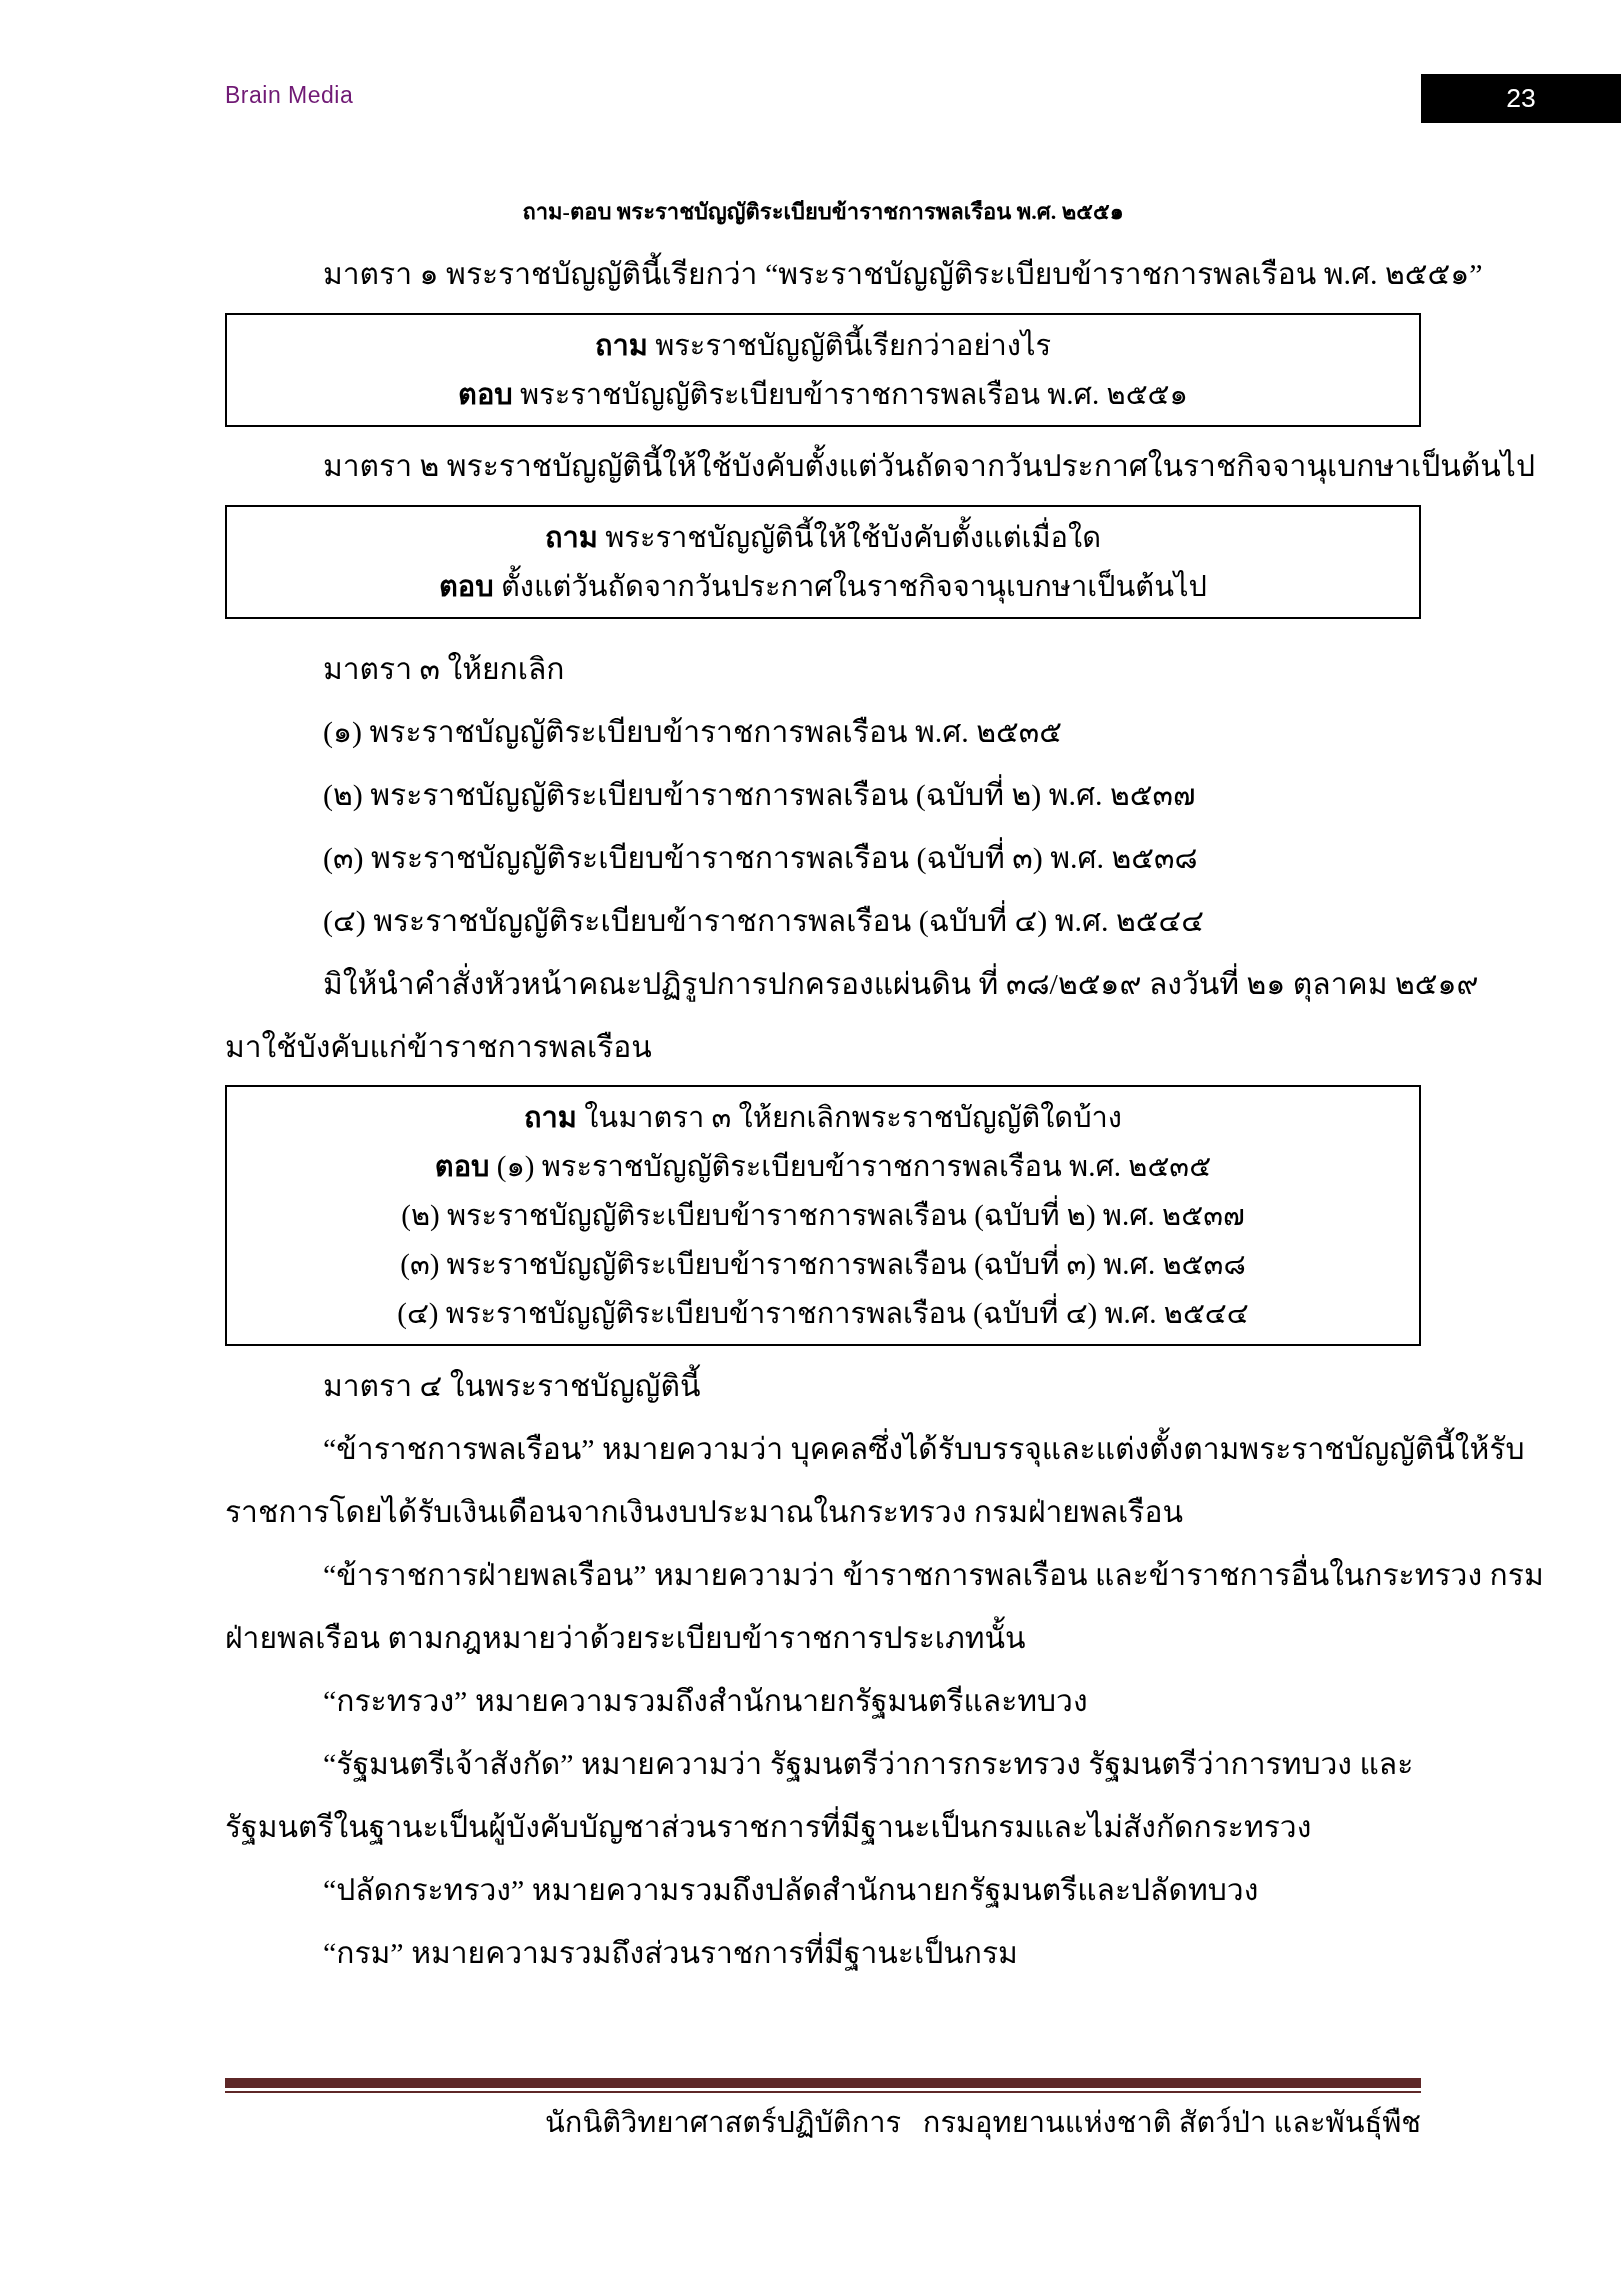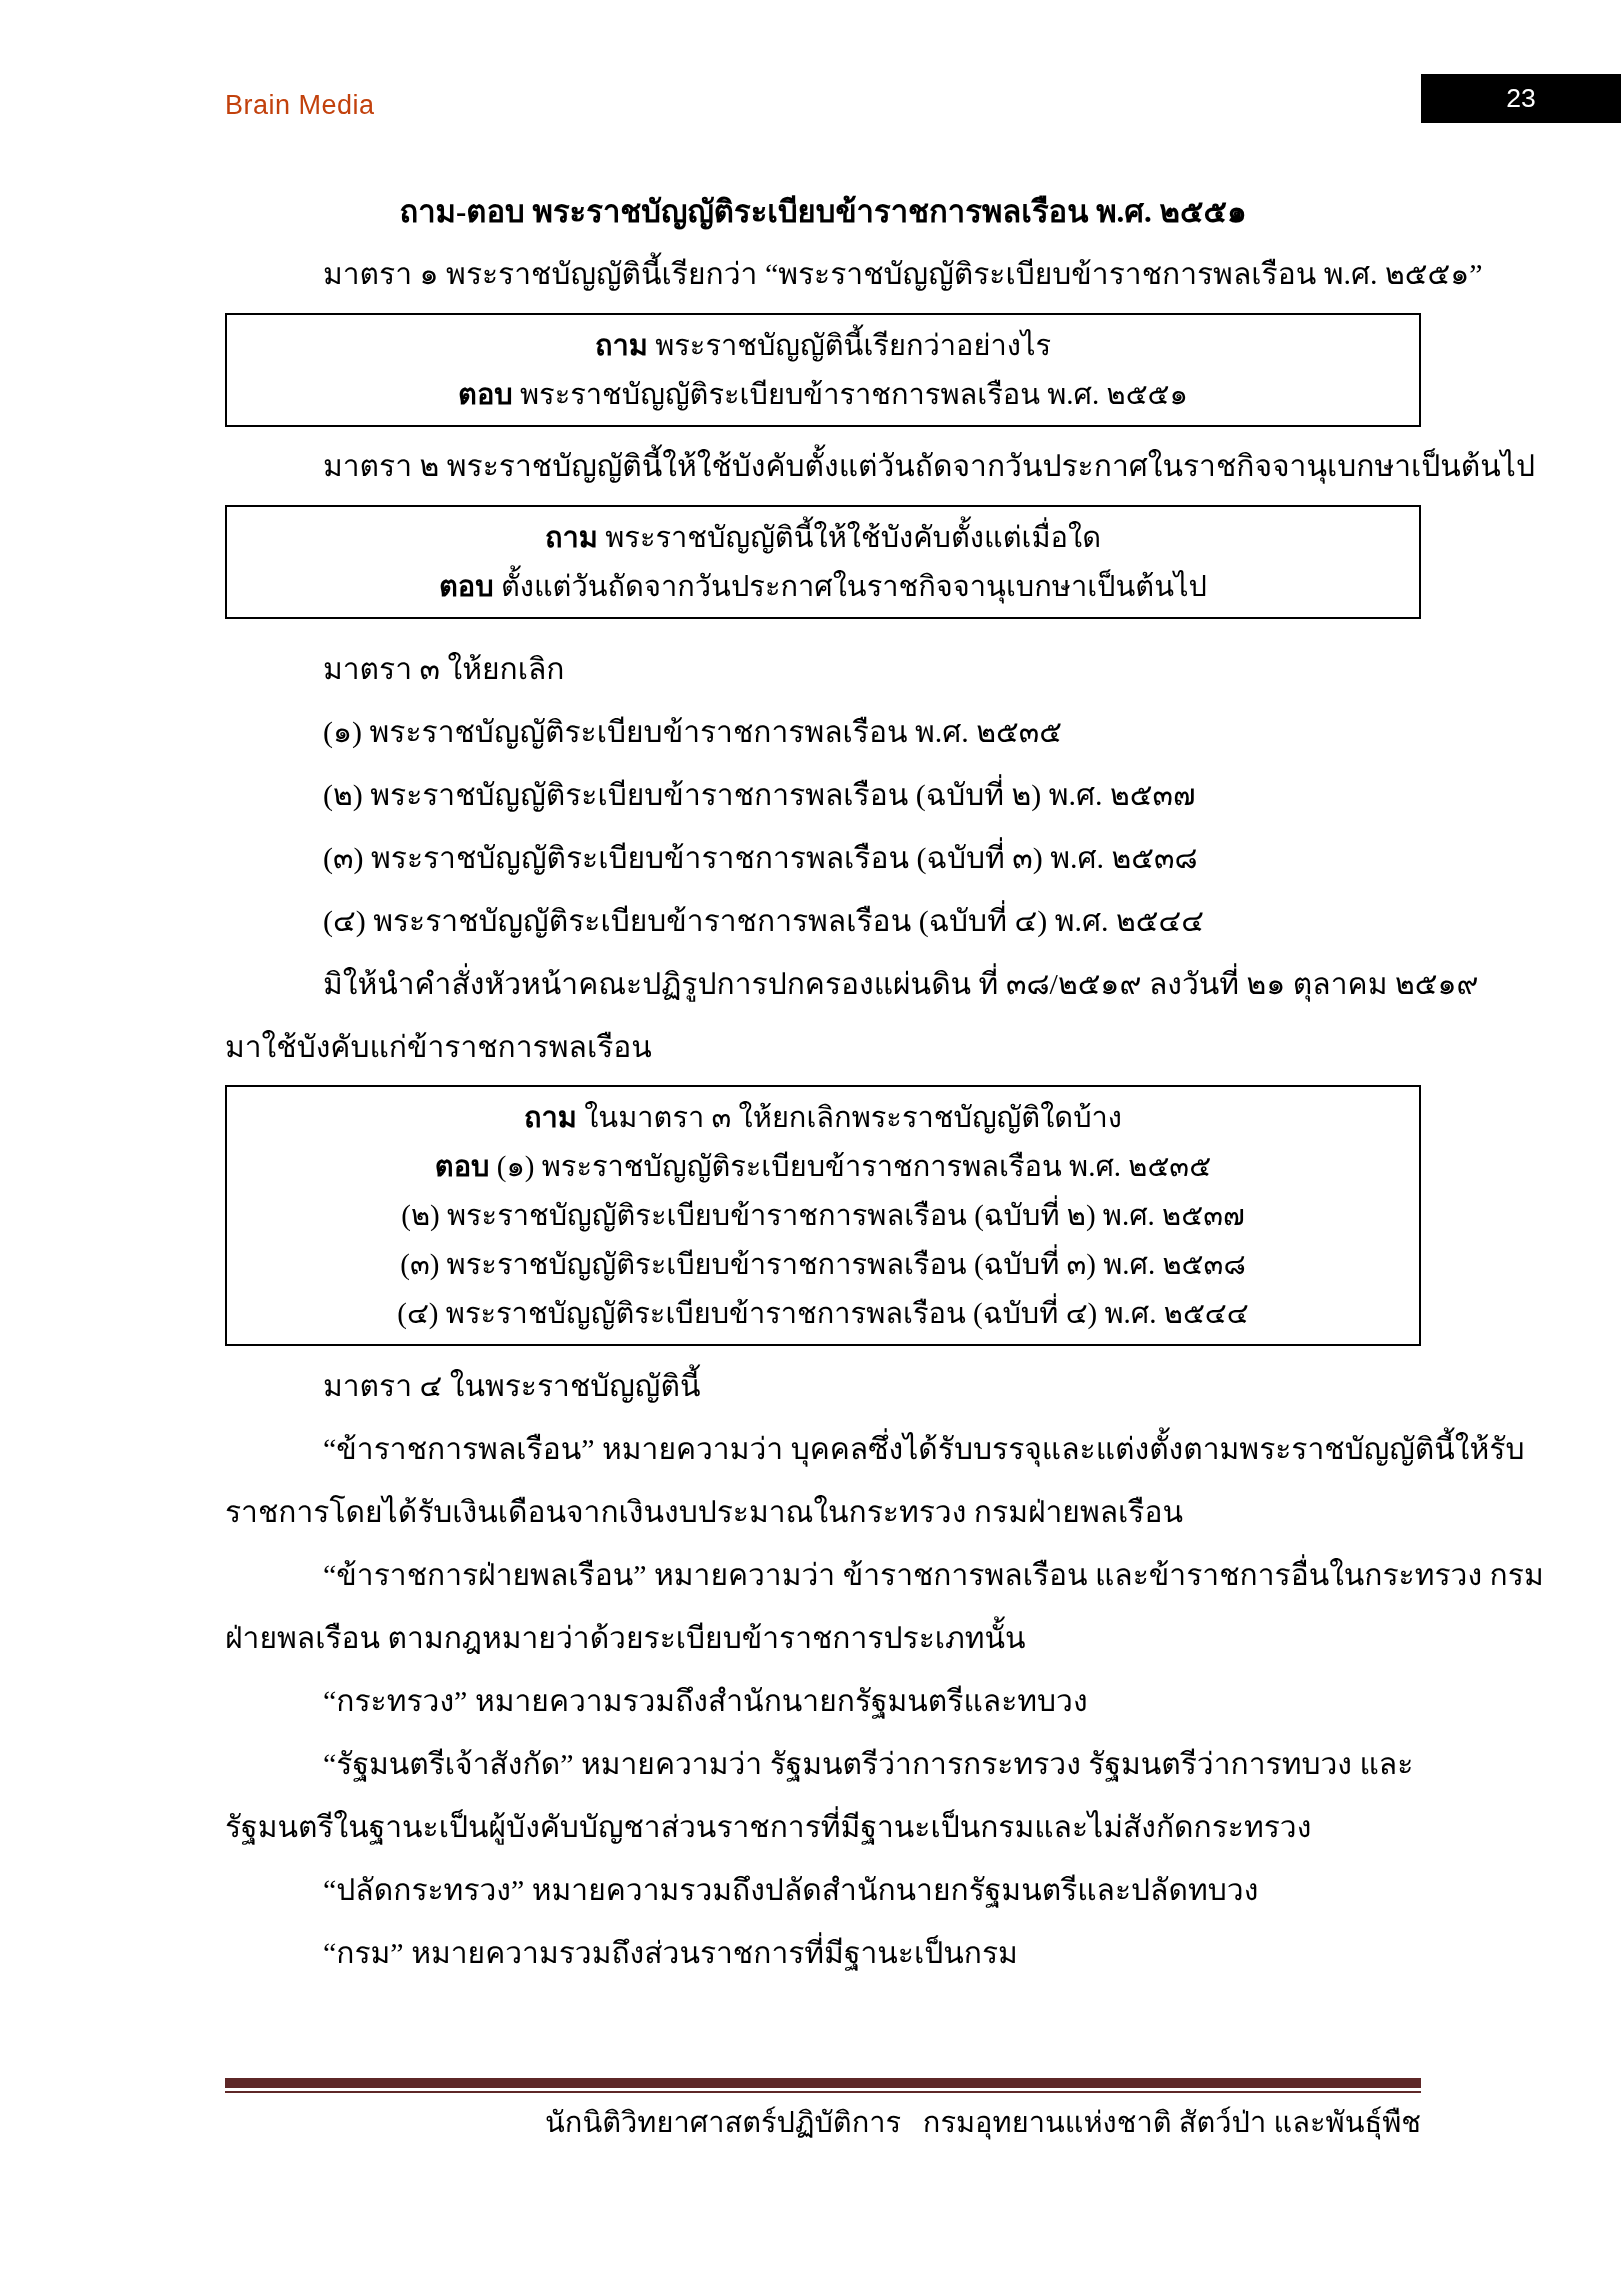--- a/index.html
+++ b/index.html
@@ -7,41 +7,41 @@
     position:relative;
     width:1621px; height:2293px;
     margin:0 auto;
     background:#ffffff;
     overflow:hidden;
     font-family:"Liberation Serif","DejaVu Serif",serif;
     color:#000;
   }
   
   .brand {
-    position:absolute; left:225px; top:90px;
+    position:absolute; left:225px; top:82px;
     font-family:"Liberation Sans","DejaVu Sans",sans-serif;
-    font-size:27px; color:#c2410c; letter-spacing:0.5px;
+    font-size:23px; color:#701a75; letter-spacing:0.5px;
   }
   .page-number-box {
     position:absolute; left:1421px; top:74px;
     width:200px; height:49px;
     background:#000;
     display:flex; align-items:center; justify-content:center;
   }
   .page-number-box span {
     color:#fff; font-size:26.5px;
     font-family:"Liberation Sans","DejaVu Sans",sans-serif;
   }
   
   .content {
     position:absolute; left:225px; top:181px;
     width:1196px;
   }
   .doc-title {
-    font-size:31px; font-weight:bold;
+    font-size:22px; font-weight:bold;
     text-align:center;
     height:61px; line-height:61px;
     white-space:nowrap;
   }
   .para-block { }
   .para-block .line {
     font-size:30px; line-height:63px;
     white-space:nowrap;
   }
   .line.indent { text-indent:98px; }

